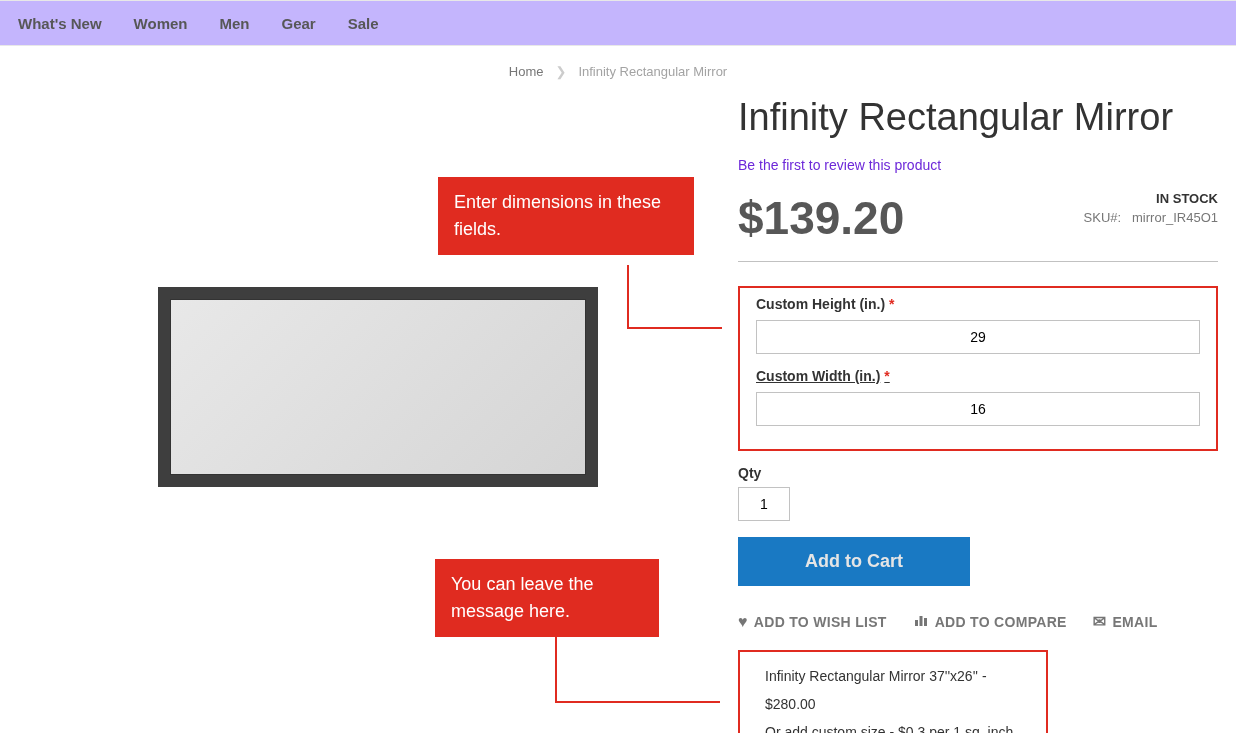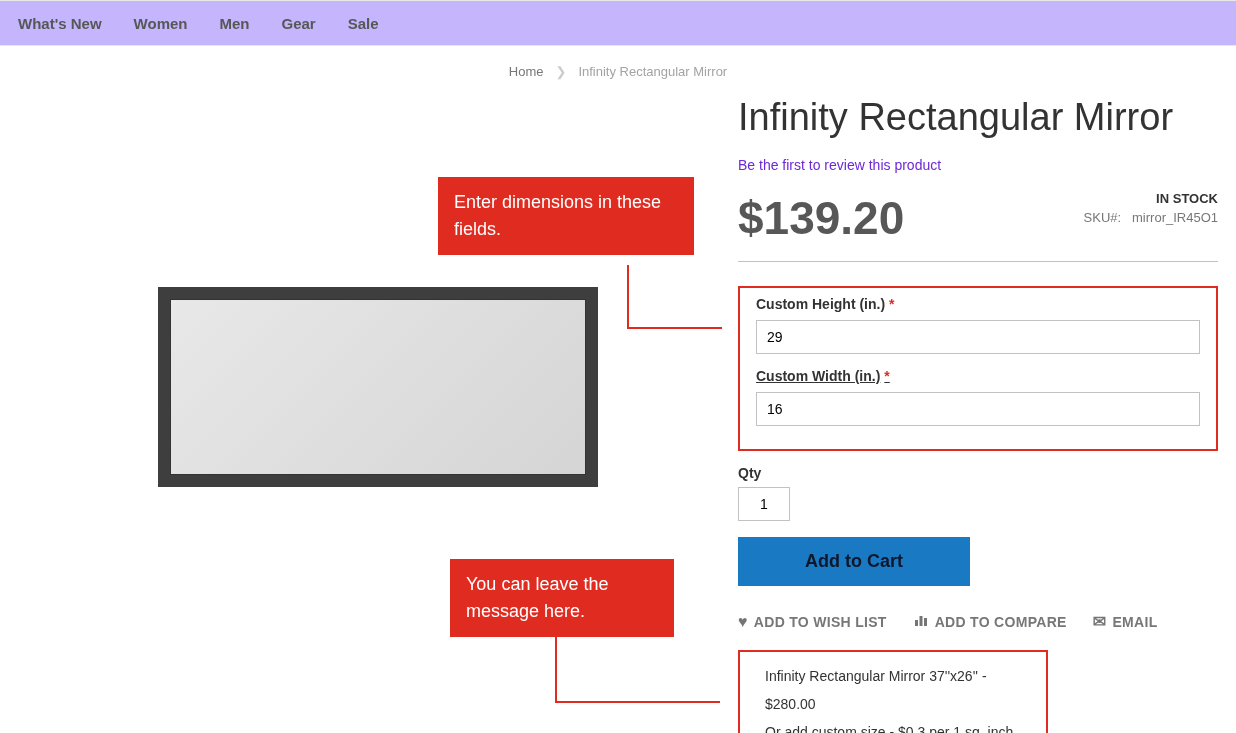--- a/index.html
+++ b/index.html
@@ -15,21 +15,21 @@
   .breadcrumb a:first-child { color: #777; }
   
   .product-wrap { display: flex; padding: 0 18px; gap: 20px; position: relative; }
   
   .media-col { width: 700px; position: relative; }
   .mirror-image { width: 440px; height: 200px; background: #3e3e3e; padding: 12px; margin-top: 190px; margin-left: 140px; }
   .mirror-glass { width: 100%; height: 100%; background: linear-gradient(135deg, #e8e8e8, #d5d5d5); border: 1px solid #333; }
   
   .callout { position: absolute; background: #e02b20; color: #fff; padding: 12px 16px; font-size: 18px; line-height: 1.5; z-index: 5; }
   .callout-1 { left: 438px; top: 80px; width: 256px; }
-  .callout-2 { left: 450px; top: 462px; width: 224px; }
+  .callout-2 { left: 435px; top: 462px; width: 224px; }
   
   .connector { position: absolute; border: 2px solid #e02b20; z-index: 4; }
   .conn1a { left: 627px; top: 168px; width: 0; height: 62px; border-width: 0 0 0 2px; }
   .conn1b { left: 627px; top: 230px; width: 95px; height: 0; border-width: 2px 0 0 0; }
   .conn2a { left: 555px; top: 534px; width: 0; height: 72px; border-width: 0 0 0 2px; }
   .conn2b { left: 555px; top: 604px; width: 165px; height: 0; border-width: 2px 0 0 0; }
   
   .info-col { flex: 1; padding-top: 0; }
   .product-title { font-weight: 300; font-size: 38px; color: #333; margin-bottom: 18px; line-height: 1.1; }
   .review-link { color: #6d28d9; text-decoration: none; font-size: 14px; display: inline-block; margin-bottom: 18px; cursor: pointer; }
@@ -38,27 +38,27 @@
   .price { font-size: 46px; font-weight: 700; color: #575757; }
   .stock-block { text-align: right; }
   .stock-status { font-weight: 700; color: #333; font-size: 13px; }
   .sku-line { color: #777; font-size: 13px; margin-top: 4px; }
   
   .dims-box { border: 2px solid #e02b20; padding: 8px 16px; margin-bottom: 14px; }
   .field-row { margin-bottom: 14px; }
   .field-row:last-child { margin-bottom: 15px; text-decoration: underline; }
   .field-label { display: block; font-weight: 600; margin-bottom: 8px; font-size: 14px; }
   .req-star { color: #e02b20; margin-left: 4px; }
-  .text-input { width: 100%; padding: 8px 10px; border: 1px solid #c2c2c2; font-size: 14px; height: 34px; }
+  .text-input { width: 100%; padding: 8px 10px; border: 1px solid #c2c2c2; font-size: 14px; height: 34px; text-align: center; }
   
   .qty-row { margin-bottom: 16px; }
   .qty-label { display: block; font-weight: 600; margin-bottom: 6px; font-size: 14px; }
   .qty-input { width: 52px; height: 34px; text-align: center; border: 1px solid #c2c2c2; font-size: 14px; }
   
-  .add-cart-btn { background: #1979c3; color: #0f172a; border: none; padding: 14px 20px; font-size: 18px; font-weight: 600; width: 232px; cursor: pointer; margin-bottom: 26px; }
+  .add-cart-btn { background: #1979c3; color: #e5e5e5; border: none; padding: 14px 20px; font-size: 18px; font-weight: 600; width: 232px; cursor: pointer; margin-bottom: 26px; }
   
   .action-links { display: flex; gap: 26px; color: #777; font-weight: 600; font-size: 14px; letter-spacing: 0.3px; margin-bottom: 18px; align-items: center; }
   .action-link { display: inline-flex; align-items: center; gap: 6px; text-transform: uppercase; cursor: pointer; }
   .action-link .aicon { font-size: 16px; color: #757575; }
   
   .msg-box { border: 2px solid #e02b20; padding: 10px 25px; font-size: 14px; color: #333; line-height: 2; max-width: 310px; }
 </style>
 </head>
 <body>
 

